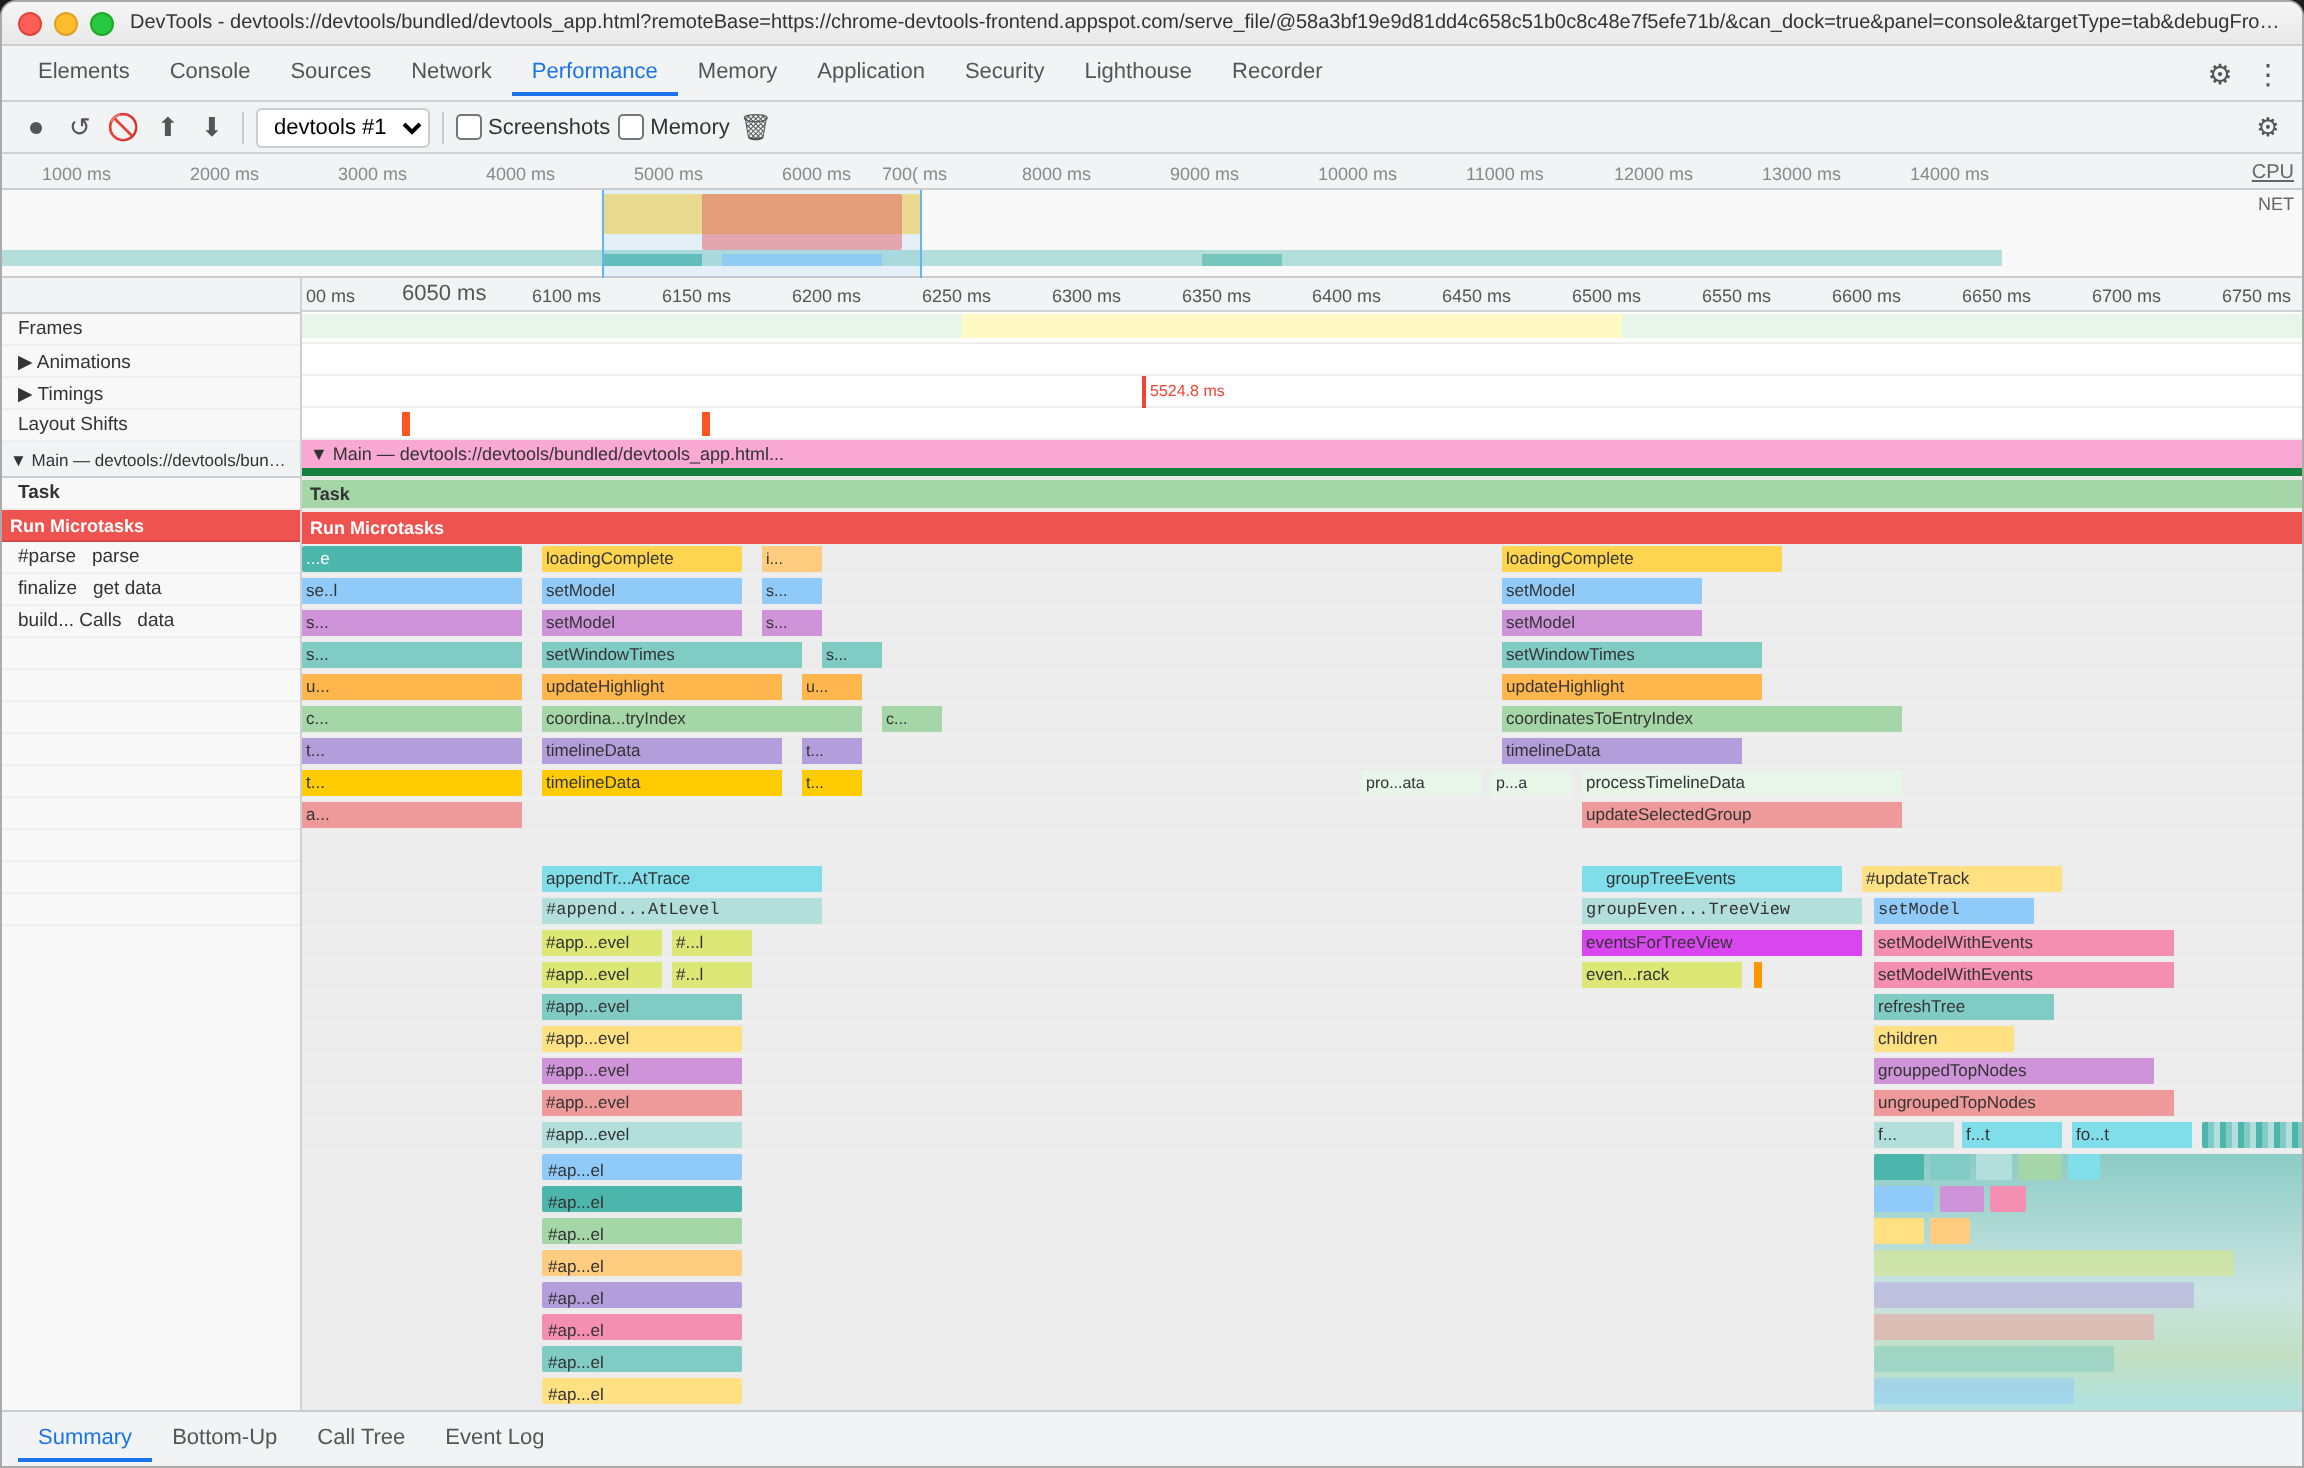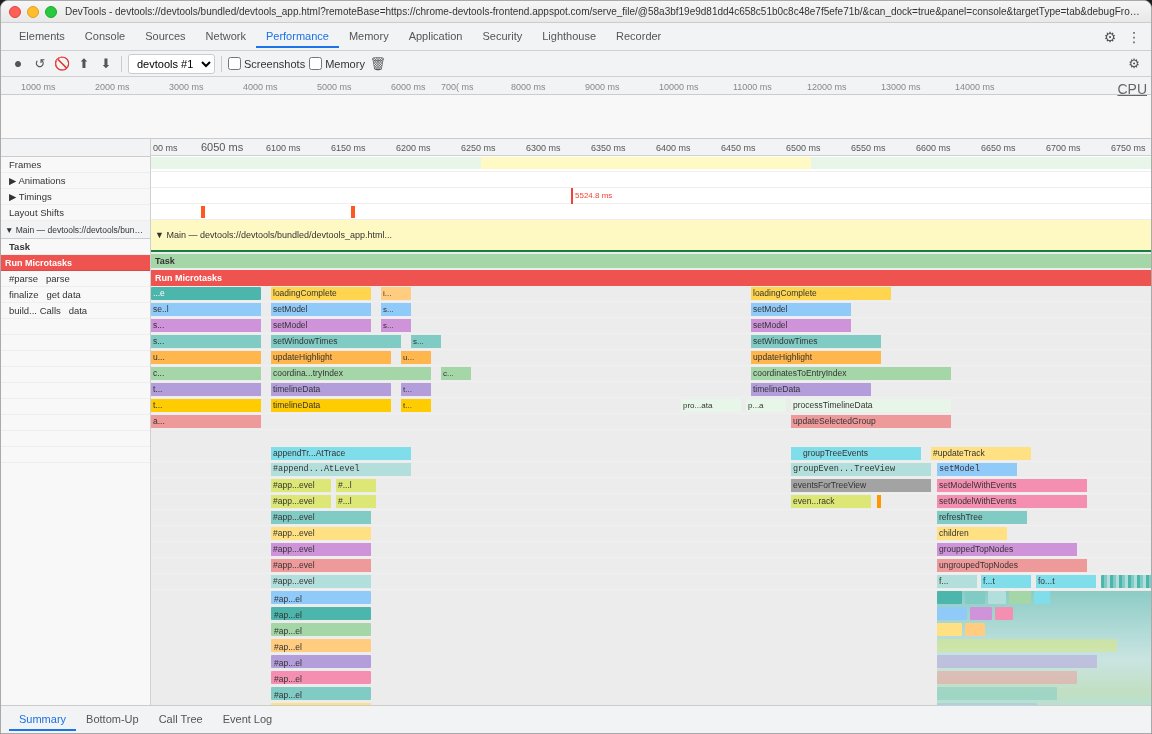--- a/index.html
+++ b/index.html
@@ -340,21 +340,43 @@
         <span class="ruler-tick" style="left:316px">5000 ms</span>
         <span class="ruler-tick" style="left:390px">6000 ms</span>
         <span class="ruler-tick" style="left:440px">700( ms</span>
         <span class="ruler-tick" style="left:510px">8000 ms</span>
         <span class="ruler-tick" style="left:584px">9000 ms</span>
         <span class="ruler-tick" style="left:658px">10000 ms</span>
         <span class="ruler-tick" style="left:732px">11000 ms</span>
         <span class="ruler-tick" style="left:806px">12000 ms</span>
         <span class="ruler-tick" style="left:880px">13000 ms</span>
         <span class="ruler-tick" style="left:954px">14000 ms</span>
-        <span style="position:absolute;right:4px;top:4px;font-size:14px;color:#666;text-decoration:underline;">CPU</span>
+        <span style="position:absolute;right:4px;top:4px;font-size:10px;color:#666;text-decoration:underline;">CPU</span>
+      </div>
+      <div class="overview-charts">
+
+        <svg width="100%" height="44" style="position:absolute;top:0;left:0;">
+          <defs>
+            <linearGradient id="cpuGrad" x1="0" y1="0" x2="0" y2="1">
+              <stop offset="0%" stop-color="#ffd54f" stop-opacity="0.9"></stop>
+              <stop offset="100%" stop-color="#ffd54f" stop-opacity="0.3"></stop>
+            </linearGradient>
+          </defs>
+
+          <rect x="300" y="2" width="160" height="20" fill="#ffd54f" opacity="0.7" rx="1"></rect>
+          <rect x="350" y="2" width="100" height="28" fill="#ef5350" opacity="0.5" rx="1"></rect>
+          <rect x="0" y="30" width="1000" height="8" fill="#4db6ac" opacity="0.4"></rect>
+
+          <rect x="300" y="32" width="50" height="6" fill="#4db6ac" opacity="0.8"></rect>
+          <rect x="360" y="32" width="80" height="6" fill="#90caf9" opacity="0.8"></rect>
+          <rect x="600" y="32" width="40" height="6" fill="#4db6ac" opacity="0.6"></rect>
+        </svg>
+
+        <div style="position:absolute;top:0;left:300px;width:160px;height:44px;background:rgba(100,181,246,0.12);border-left:1px solid #64b5f6;border-right:1px solid #64b5f6;"></div>
+        <span style="position:absolute;right:4px;top:2px;font-size:9px;color:#666;">NET</span>
       </div>
     </div>
 
     <div class="flame-container">
 
       <div class="left-labels">
 
         <div style="height:18px;background:#f1f3f4;border-bottom:1px solid #ccc;"></div>
         <div class="label-row">Frames</div>
         <div class="label-row">▶ Animations</div>
@@ -418,21 +440,21 @@
             <div style="position:absolute;left:420px;top:0;height:16px;border-left:2px solid #f44336;font-size:8px;color:#f44336;padding-left:2px;display:flex;align-items:center;white-space:nowrap;">
               <span>5524.8 ms</span>
             </div>
           </div>
 
           <div style="height:16px;border-bottom:1px solid #eee;background:#fff;position:relative;">
             <div style="position:absolute;left:50px;top:2px;width:4px;height:12px;background:#ff5722;"></div>
             <div style="position:absolute;left:200px;top:2px;width:4px;height:12px;background:#ff5722;"></div>
           </div>
 
-          <div style="height:32px;background:#fef9c3;border-bottom:2px solid #15803d;font-size:9px;color:#333;display:flex;align-items:center;padding:0 4px;white-space:nowrap;overflow:hidden;">
+          <div style="height:18px;background:#f9a8d4;border-bottom:4px solid #15803d;font-size:9px;color:#333;display:flex;align-items:center;padding:0 4px;white-space:nowrap;overflow:hidden;">
             ▼ Main — devtools://devtools/bundled/devtools_app.html...
           </div>
 
           <div style="height:18px;position:relative;border-bottom:1px solid #eee;">
             <div style="position:absolute;left:0;top:2px;width:1100px;height:14px;background:#a5d6a7;display:flex;align-items:center;padding:0 4px;font-size:9px;font-weight:bold;color:#333;">
               <span>Task</span>
             </div>
           </div>
 
           <div style="height:16px;position:relative;border-bottom:1px solid rgba(0,0,0,0.1);">
@@ -512,21 +534,21 @@
 
           <div style="height:16px;position:relative;border-bottom:1px solid #f0f0f0;font-family:Liberation Mono, monospace;">
             <div style="position:absolute;left:120px;top:1px;width:140px;height:13px;background:#b2dfdb;font-size:8.5px;display:flex;align-items:center;padding:0 2px;color:#333;">#append...AtLevel</div>
             <div style="position:absolute;left:640px;top:1px;width:140px;height:13px;background:#b2dfdb;font-size:8.5px;display:flex;align-items:center;padding:0 2px;color:#333;">groupEven...TreeView</div>
             <div style="position:absolute;left:786px;top:1px;width:80px;height:13px;background:#90caf9;font-size:8.5px;display:flex;align-items:center;padding:0 2px;color:#333;">setModel</div>
           </div>
 
           <div style="height:16px;position:relative;border-bottom:1px solid #f0f0f0;">
             <div style="position:absolute;left:120px;top:1px;width:60px;height:13px;background:#dce775;font-size:8.5px;display:flex;align-items:center;padding:0 2px;color:#333;">#app...evel</div>
             <div style="position:absolute;left:185px;top:1px;width:40px;height:13px;background:#dce775;font-size:8.5px;display:flex;align-items:center;padding:0 2px;color:#333;">#...l</div>
-            <div style="position:absolute;left:640px;top:1px;width:140px;height:13px;background:#a3a3a3;font-size:8.5px;display:flex;align-items:center;padding:0 2px;color:#333;">eventsForTreeView</div>
+            <div style="position:absolute;left:640px;top:1px;width:140px;height:13px;background:#d946ef;font-size:8.5px;display:flex;align-items:center;padding:0 2px;color:#333;">eventsForTreeView</div>
             <div style="position:absolute;left:786px;top:1px;width:150px;height:13px;background:#f48fb1;font-size:8.5px;display:flex;align-items:center;padding:0 2px;color:#333;">setModelWithEvents</div>
           </div>
 
           <div style="height:16px;position:relative;border-bottom:1px solid #f0f0f0;">
             <div style="position:absolute;left:120px;top:1px;width:60px;height:13px;background:#dce775;font-size:8.5px;display:flex;align-items:center;padding:0 2px;color:#333;">#app...evel</div>
             <div style="position:absolute;left:185px;top:1px;width:40px;height:13px;background:#dce775;font-size:8.5px;display:flex;align-items:center;padding:0 2px;color:#333;">#...l</div>
             <div style="position:absolute;left:640px;top:1px;width:80px;height:13px;background:#dce775;font-size:8.5px;display:flex;align-items:center;padding:0 2px;color:#333;">even...rack</div>
             <div style="position:absolute;left:726px;top:1px;width:4px;height:13px;background:#ff9800;"></div>
             <div style="position:absolute;left:786px;top:1px;width:150px;height:13px;background:#f48fb1;font-size:8.5px;display:flex;align-items:center;padding:0 2px;color:#333;">setModelWithEvents</div>
           </div>

